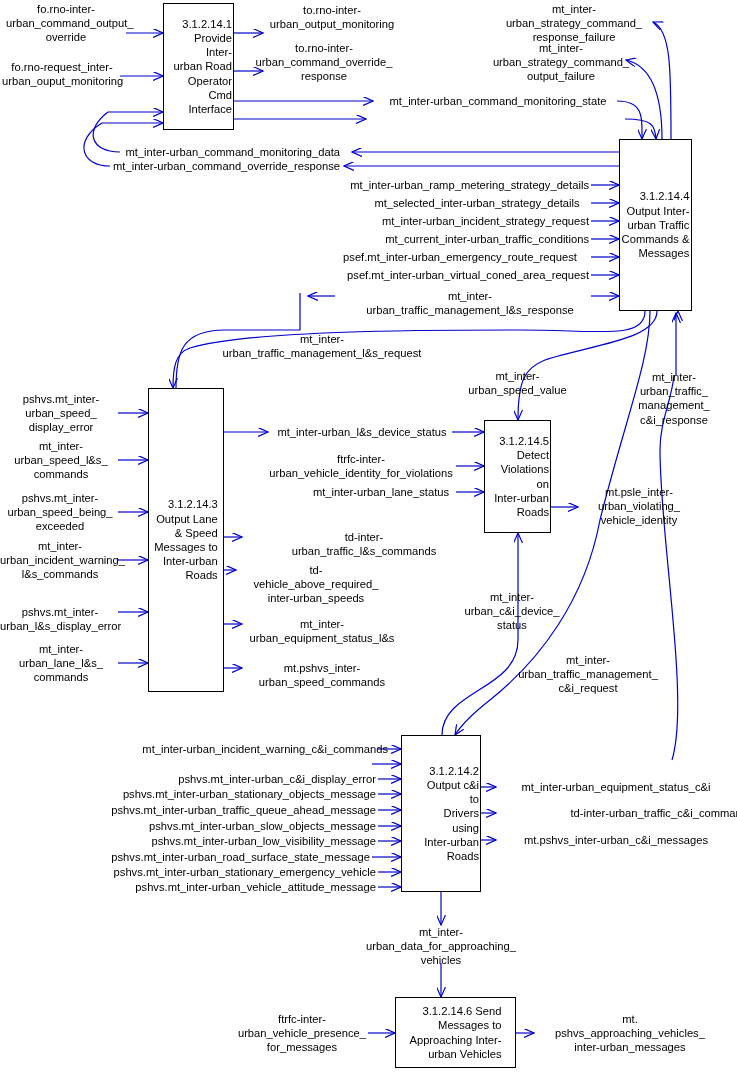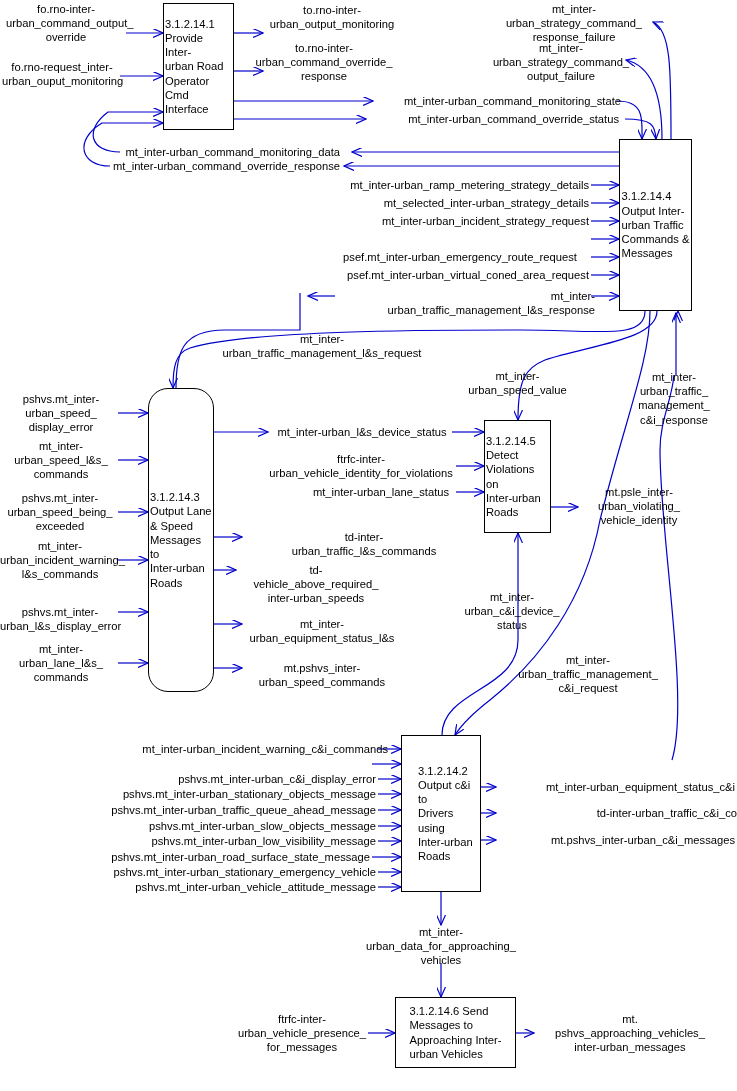--- a/index.html
+++ b/index.html
@@ -1,30 +1,30 @@
 <!DOCTYPE html>
 <html><head>
 <meta charset="utf-8">
 <style>
   html,body{margin:0;padding:0;background:#ffffff;}
   body{font-family:"Liberation Sans","DejaVu Sans",sans-serif;}
   #canvas{position:relative;width:737px;height:1091px;background:#ffffff;overflow:hidden;}
   svg.flows{position:absolute;left:0;top:0;width:737px;height:1091px;overflow:visible;}
   .proc{
     position:absolute;border:1.6px solid #000000;background:#ffffff;
-    display:flex;align-items:center;justify-content:center;text-align:left;
+    display:flex;align-items:center;justify-content:center;text-align:right;
     color:#000000;font-size:11.2px;line-height:14.2px;box-sizing:border-box;
     padding:2px 1px;white-space:pre-line;z-index:4;
   }
   .lbl{
     position:absolute;color:#000000;font-size:11.2px;line-height:14.2px;
     white-space:pre-line;z-index:3;
   }
   .lbl.r{text-align:right;}
-  .lbl.l{text-align:right;}
+  .lbl.l{text-align:center;}
   .lbl.c{text-align:center;}
 </style>
 </head>
 <body>
 
 <div id="canvas">
 
   <svg class="flows" viewBox="0 0 737 1091">
     <defs>
       <marker id="ah" markerWidth="11" markerHeight="9" refX="10" refY="4.5" orient="auto" markerUnits="userSpaceOnUse">
@@ -126,21 +126,21 @@
 Operator
 Cmd
 Interface</div>
 
   <div class="proc" style="left:619px;top:139px;width:73px;height:172px;">3.1.2.14.4
 Output Inter-
 urban Traffic
 Commands &amp;
 Messages</div>
 
-  <div class="proc" style="left:148px;top:388px;width:66px;height:304px;border-radius:20px;">3.1.2.14.3
+  <div class="proc" style="left:148px;top:388px;width:76px;height:304px;">3.1.2.14.3
 Output Lane
 &amp; Speed
 Messages to
 Inter-urban
 Roads</div>
 
   <div class="proc" style="left:484px;top:420px;width:67px;height:113px;">3.1.2.14.5
 Detect
 Violations on
 Inter-urban
@@ -169,28 +169,28 @@
 response</div>
 
   <div class="lbl c" style="left:494px;top:2px;width:160px;">mt_inter-
 urban_strategy_command_
 response_failure</div>
   <div class="lbl c" style="left:481px;top:41px;width:160px;">mt_inter-
 urban_strategy_command_
 output_failure</div>
 
   <div class="lbl l" style="left:375px;top:94px;width:246px;">mt_inter-urban_command_monitoring_state</div>
-  <div class="lbl l" style="left:369px;top:112px;width:250px;">mt_inter-urban_command_override_status</div>
 
   <div class="lbl r" style="left:110px;top:145px;width:230px;">mt_inter-urban_command_monitoring_data</div>
   <div class="lbl r" style="left:100px;top:159px;width:240px;">mt_inter-urban_command_override_response</div>
 
   <div class="lbl r" style="left:331px;top:178px;width:258px;">mt_inter-urban_ramp_metering_strategy_details</div>
-  <div class="lbl r" style="left:331px;top:196px;width:258px;">mt_selected_inter-urban_strategy_details</div>
+  <div class="lbl r" style="left:348px;top:196px;width:258px;text-align:center;">mt_selected_inter-urban_strategy_details</div>
   <div class="lbl r" style="left:331px;top:214px;width:258px;">mt_inter-urban_incident_strategy_request</div>
+  <div class="lbl r" style="left:331px;top:232px;width:258px;">mt_current_inter-urban_traffic_conditions</div>
   <div class="lbl r" style="left:331px;top:250px;width:258px;text-align:center;">psef.mt_inter-urban_emergency_route_request</div>
   <div class="lbl r" style="left:331px;top:268px;width:258px;">psef.mt_inter-urban_virtual_coned_area_request</div>
   <div class="lbl l" style="left:345px;top:289px;width:250px;">mt_inter-urban_traffic_management_l&amp;s_response</div>
 
   <div class="lbl c" style="left:207px;top:332px;width:230px;">mt_inter-
 urban_traffic_management_l&amp;s_request</div>
   <div class="lbl c" style="left:452px;top:369px;width:131px;">mt_inter-
 urban_speed_value</div>
   <div class="lbl c" style="left:613px;top:370px;width:122px;">mt_inter-
 urban_traffic_

